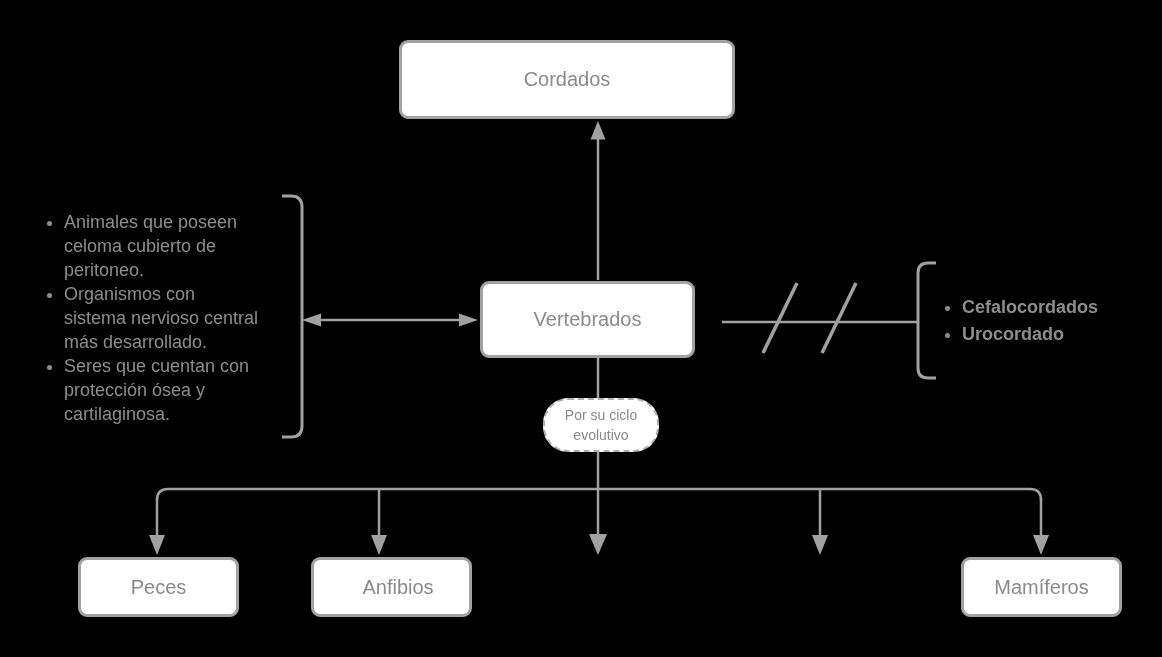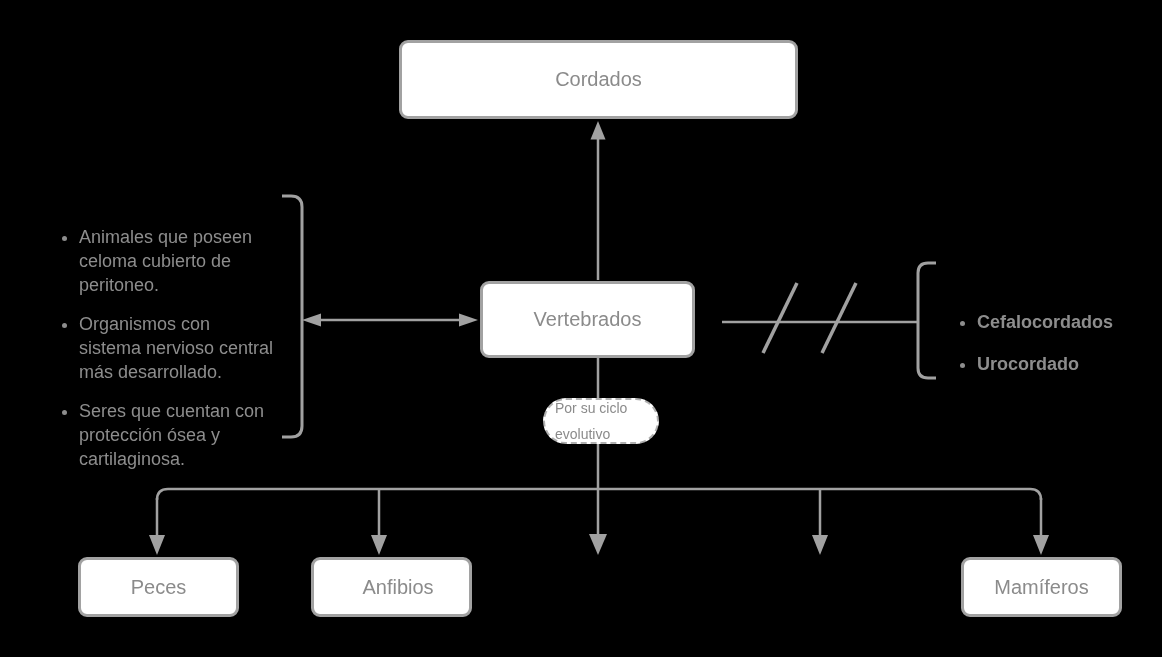--- a/index.html
+++ b/index.html
@@ -33,58 +33,59 @@
     border: 3px solid #a2a2a2;
     border-radius: 9px;
     color: #8b8b8b;
     font-size: 20px;
     display: flex;
     align-items: center;
     justify-content: center;
     text-align: center;
     z-index: 2;
   }
-  .node-root      { left: 399px; top: 40px;  width: 399px; height: 79px; }
+  .node-root      { left: 399px; top: 40px;  width: 336px; height: 79px; }
   .node-center    { left: 480px; top: 281px; width: 215px; height: 77px; }
   .node-child     { top: 557px; width: 161px; height: 60px; }
   .node-peces     { left: 78px;  }
   .node-anfibios  { left: 311px; padding-left: 13px; }
   .node-reptiles  { left: 519px; }
   .node-aves      { left: 740px; }
   .node-mamiferos { left: 961px; }
 
   .pill {
     position: absolute;
     box-sizing: border-box;
     left: 543px; top: 398px;
-    width: 116px; height: 46px;
+    width: 116px; height: 54px;
     background: #ffffff;
     border: 2px dashed #b0b0b0;
     border-radius: 25px;
     color: #8b8b8b;
     font-size: 14px;
-    line-height: 26px;
+    line-height: 20px;
     display: flex;
     align-items: center;
     justify-content: center;
+    text-align: center;
     z-index: 3;
     padding: 2px 10px;
   }
 
   .note {
     position: absolute;
     margin: 0;
     color: #8d8d8d;
     font-size: 18px;
     z-index: 2;
     list-style: disc;
   }
   .note li {
     white-space: pre-line;
-    margin: 15px;
+    margin: 0;
     padding: 0;
   }
   .note-left {
     left: 44px; top: 210px;
     width: 238px;
     padding-left: 20px;
     line-height: 24px;
   }
   .note-right {
     left: 944px; top: 294px;

